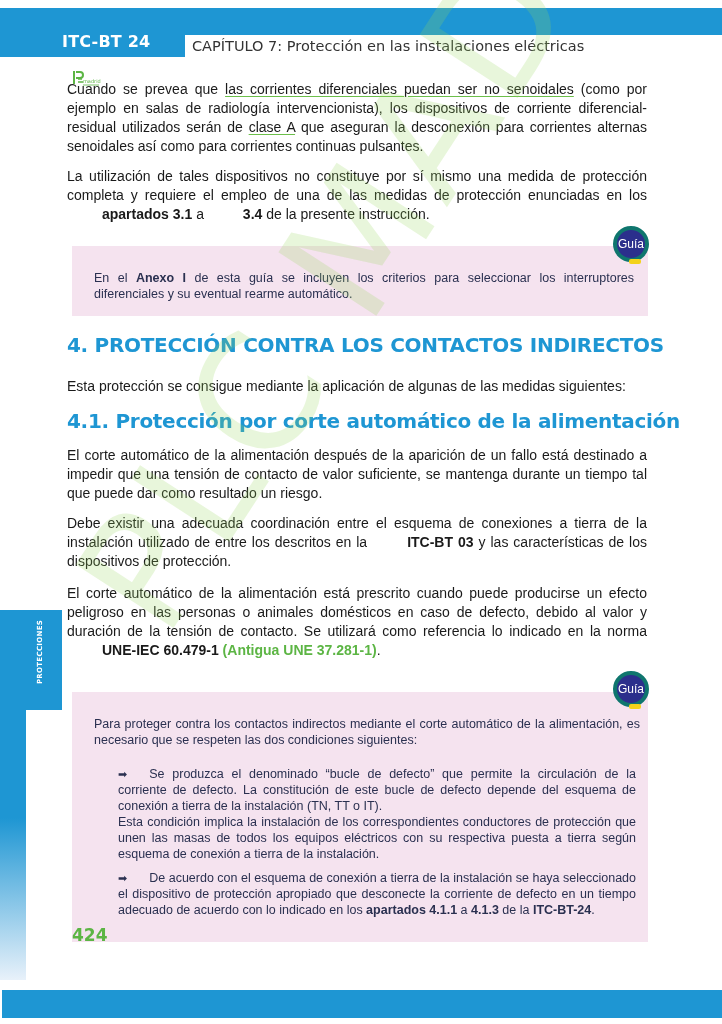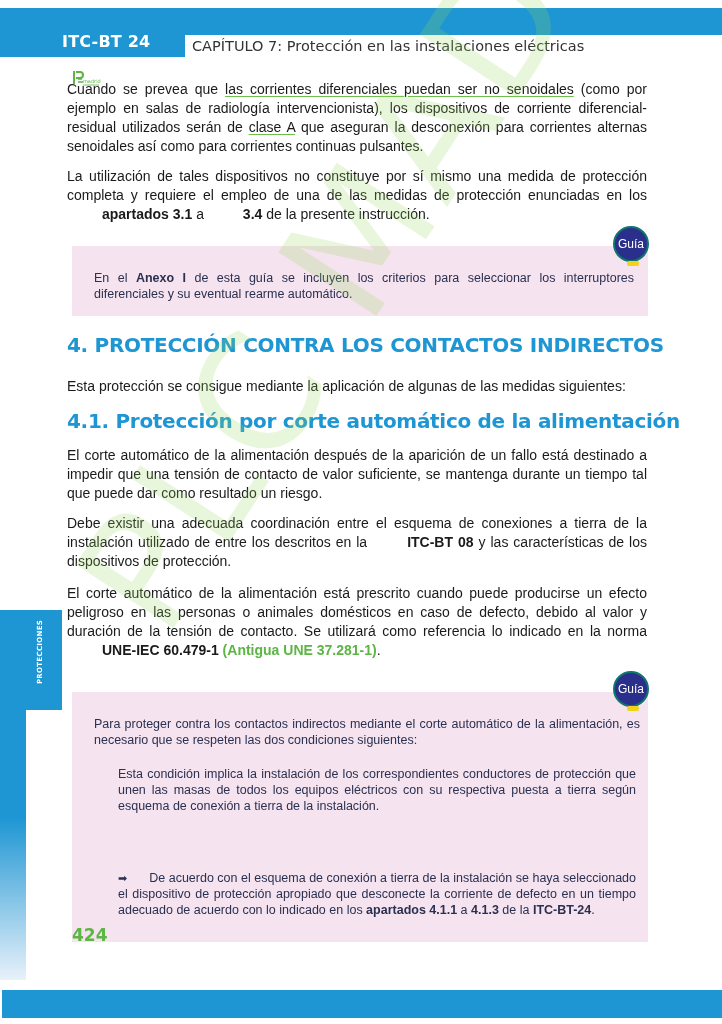--- a/index.html
+++ b/index.html
@@ -19,21 +19,21 @@
     .side-label span { position: absolute; left: -30px; top: 30px; width: 80px; transform: rotate(-90deg); color: #ffffff; font-family: "DejaVu Sans", sans-serif; font-weight: bold; font-size: 7px; letter-spacing: 0.3px; text-align: center; }
 
     .bottom-bar { position: absolute; left: 2px; top: 990px; width: 720px; height: 28px; background: #1e96d3; }
 
     .para { position: absolute; left: 67px; width: 580px; font-size: 14px; line-height: 19px; text-align: justify; color: #1a1a1a; }
     .para b { font-weight: bold; margin-left: 35px; }
     .ul-green { text-decoration: underline; text-decoration-color: #6cbf4a; text-underline-offset: 2px; }
 
     .guide-box { position: absolute; left: 72px; background: #f5e3ef; }
     .guide-text { position: absolute; font-size: 12.5px; line-height: 16px; color: #2a3050; text-align: justify; }
-    .guide-badge { position: absolute; width: 36px; height: 36px; border-radius: 50%; background: #2b2f8c; border: 2px solid #0f766e; color: #ffffff; font-size: 12px; display: flex; align-items: center; justify-content: center; }
+    .guide-badge { position: absolute; width: 36px; height: 36px; border-radius: 50%; background: #2b2f8c; border: 4px solid #0f766e; color: #ffffff; font-size: 12px; display: flex; align-items: center; justify-content: center; }
     .guide-badge::after { content: ""; position: absolute; left: 12px; bottom: -6px; width: 12px; height: 5px; background: #f3d21a; border-radius: 2px; }
 
     .h2 { position: absolute; left: 67px; font-family: "DejaVu Sans", sans-serif; font-weight: bold; font-size: 20px; color: #1e96d3; letter-spacing: -0.3px; }
     .h3 { position: absolute; left: 67px; font-family: "DejaVu Sans", sans-serif; font-size: 20px; color: #1e96d3; letter-spacing: -0.3px; }
 
     .green { color: #5cb544; font-weight: bold; }
     .page-num { position: absolute; left: 72px; top: 925px; font-family: "DejaVu Sans", sans-serif; font-weight: bold; font-size: 17px; color: #5cb544; }
 
     .watermark { position: absolute; left: 0; top: 0; width: 722px; height: 1024px; pointer-events: none; }
     .wm-text { position: absolute; left: 40px; top: 560px; transform: rotate(-57deg); transform-origin: left top; font-family: "DejaVu Sans", sans-serif; font-size: 160px; color: rgba(150, 215, 90, 0.22); letter-spacing: 6px; white-space: nowrap; }
@@ -74,41 +74,42 @@
 </p>
 
 <h2 class="h2" style="top:333px;">4. PROTECCIÓN CONTRA LOS CONTACTOS INDIRECTOS</h2>
 <p class="para" style="top:377px; width:600px; text-align:left;">Esta protección se consigue mediante la aplicación de algunas de las medidas siguientes:</p>
 
 <h3 class="h3" style="top:409px;">4.1. Protección por corte automático de la alimentación</h3>
 
 <p class="para" style="top:446px;">El corte automático de la alimentación después de la aparición de un fallo está destinado a impedir que una tensión de contacto de valor suficiente, se mantenga durante un tiempo tal que puede dar como resultado un riesgo.</p>
 
 <p class="para" style="top:514px;">
-  <span>Debe existir una adecuada coordinación entre el esquema de conexiones a tierra de la instalación utilizado de entre los descritos en la </span><b>ITC-BT 08</b><span> y las características de los dispositivos de protección.</span>
+  <span>Debe existir una adecuada coordinación entre el esquema de conexiones a tierra de la instalación utilizado de entre los descritos en la </span><b>ITC-BT 03</b><span> y las características de los dispositivos de protección.</span>
 </p>
 
 <p class="para" style="top:584px;">
   <span>El corte automático de la alimentación está prescrito cuando puede producirse un efecto peligroso en las personas o animales domésticos en caso de defecto, debido al valor y duración de la tensión de contacto. Se utilizará como referencia lo indicado en la norma </span><b>UNE-IEC 60.479-1</b><span> </span><span class="green">(Antigua UNE 37.281-1)</span><span>.</span>
 </p>
 
 <div class="side-band-upper"></div>
 <div class="side-band-lower"></div>
 <div class="side-label">
     <span>PROTECCIONES</span>
   </div>
 
 <div class="guide-box" style="top:692px; width:576px; height:250px;"></div>
 <div class="guide-badge" style="left:613px; top:671px;">
     <span>Guía</span>
   </div>
 
 <p class="guide-text" style="left:94px; top:716px; width:546px;">Para proteger contra los contactos indirectos mediante el corte automático de la alimentación, es necesario que se respeten las dos condiciones siguientes:</p>
 
 <div class="guide-text" style="left:118px; top:766px; width:518px;">
+  <p><span class="arrow">➡</span><span>Se produzca el denominado “bucle de defecto” que permite la circulación de la corriente de defecto. La constitución de este bucle de defecto depende del esquema de conexión a tierra de la instalación (TN, TT o IT).</span></p>
   <p>Esta condición implica la instalación de los correspondientes conductores de protección que unen las masas de todos los equipos eléctricos con su respectiva puesta a tierra según esquema de conexión a tierra de la instalación.</p>
 </div>
 
 <div class="guide-text" style="left:118px; top:870px; width:518px;">
   <p><span class="arrow">➡</span><span>De acuerdo con el esquema de conexión a tierra de la instalación se haya seleccionado el dispositivo de protección apropiado que desconecte la corriente de defecto en un tiempo adecuado de acuerdo con lo indicado en los </span><b>apartados 4.1.1</b><span> a </span><b>4.1.3</b><span> de la </span><b>ITC-BT-24</b><span>.</span></p>
 </div>
 
 <div class="page-num">424</div>
 <div class="bottom-bar"></div>
 

